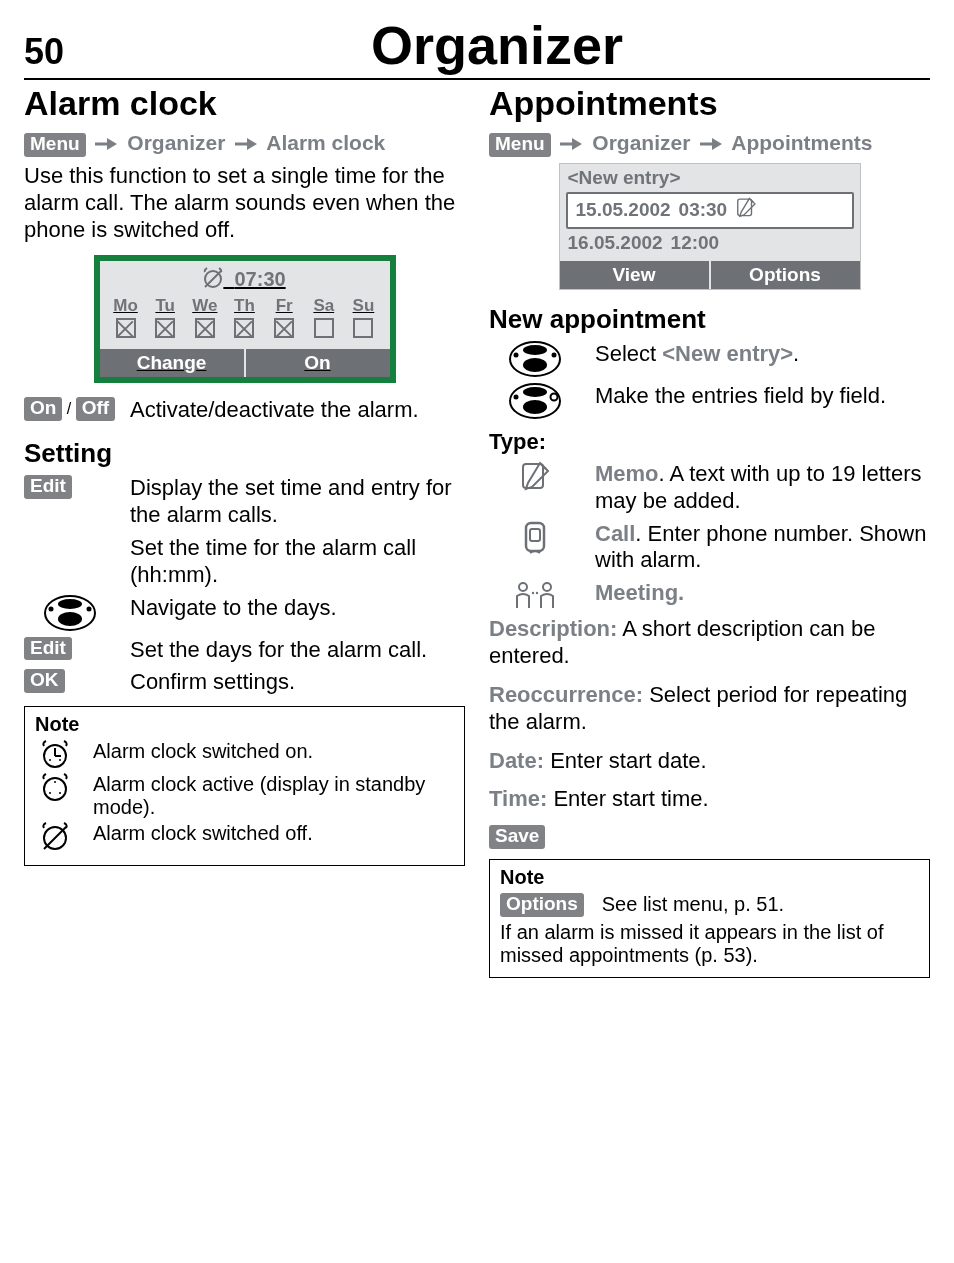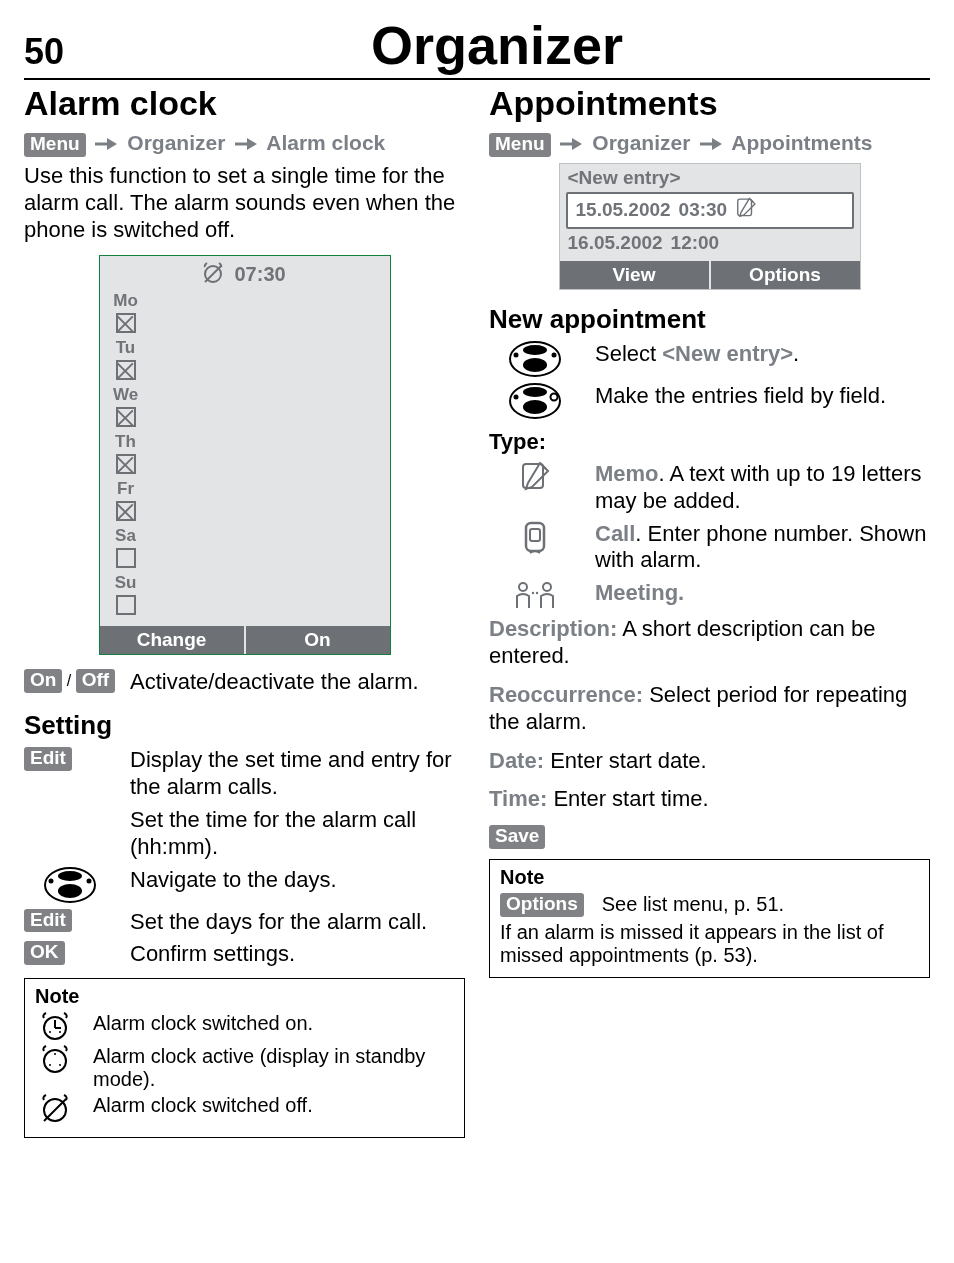--- a/index.html
+++ b/index.html
@@ -76,21 +76,22 @@
     margin: 4px 0 12px 0;
   }
   .bold { font-weight: normal; }
   .grey-text { color: #7b7f86; font-weight: bold; }
 
   
   .phone {
     width: 290px;
     margin: 1px auto 14px auto;
     background: #e3e4e5;
-    border: 1px solid #15803d;
+    border: 6px solid #15803d;
+    text-decoration: underline;
   }
   .phone-inner { padding: 6px 8px 0 8px; }
   .phone-title {
     text-align: center;
     font-size: 20px;
     font-weight: bold;
     color: #707378;
   }
   .phone-softbar {
     display: flex;
@@ -104,21 +105,20 @@
     text-align: center;
     padding: 3px 0;
     font-size: 19px;
   }
   .softkey + .softkey { border-left: 2px solid #e3e4e5; }
 
   .days-grid {
     display: flex;
     justify-content: space-between;
     padding: 2px 2px;
-    flex-direction: column;
   }
   .day-col {
     width: 32px;
     text-align: center;
     color: #707378;
     font-weight: bold;
     font-size: 17px;
   }
   .checkbox {
     display: inline-block;

